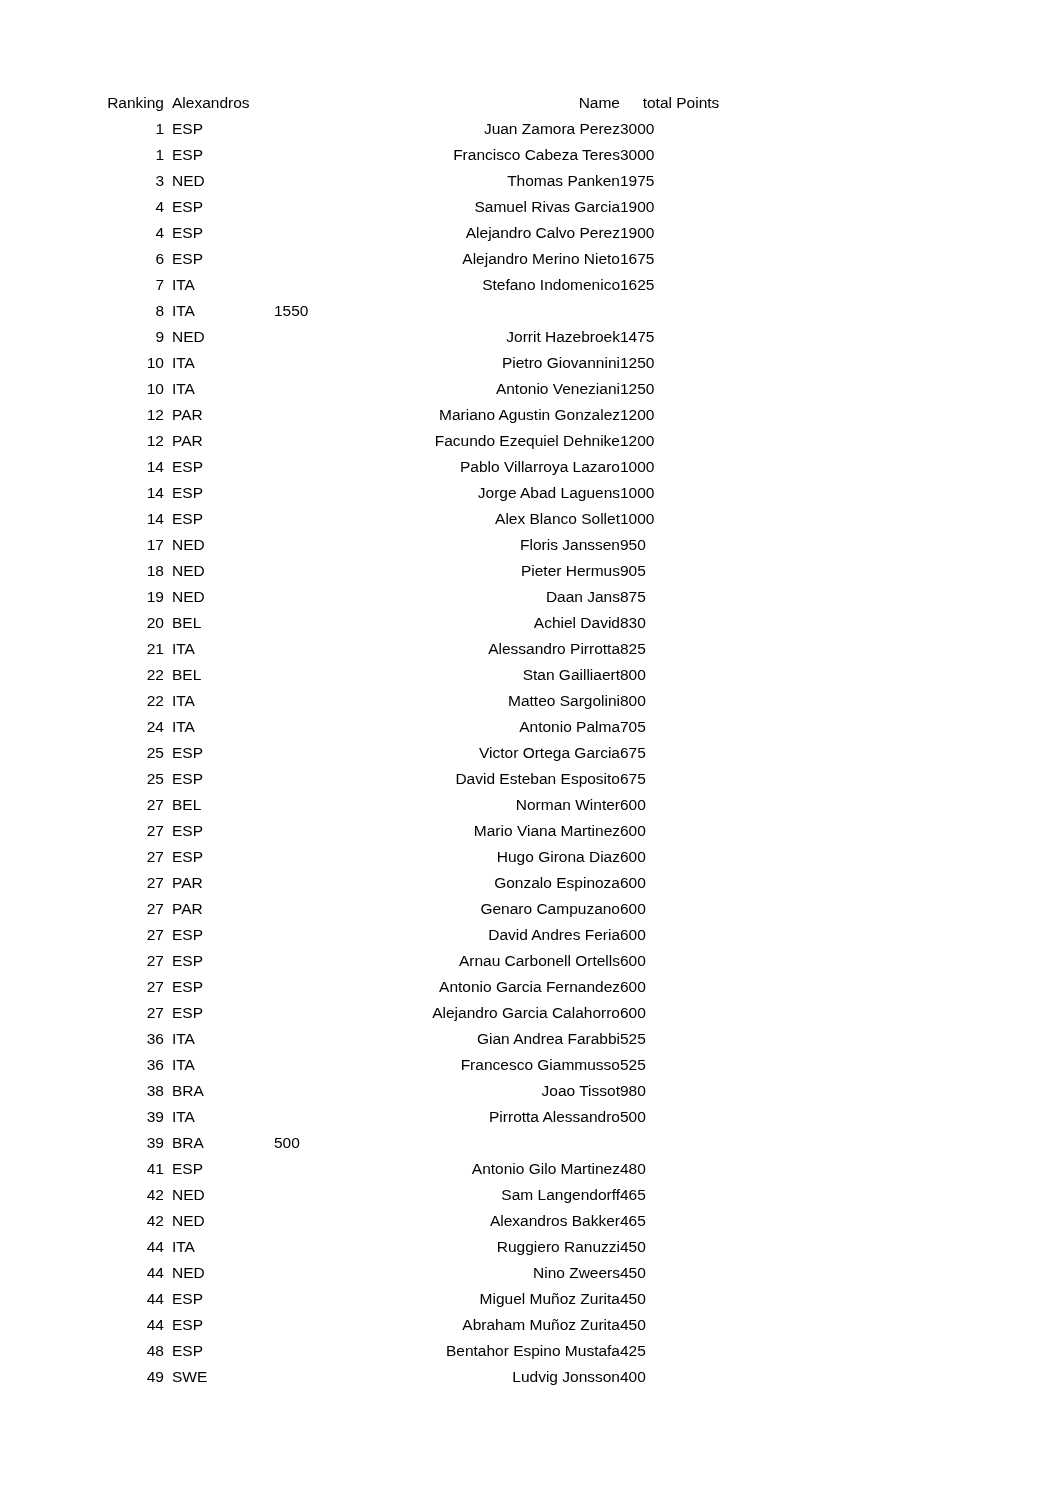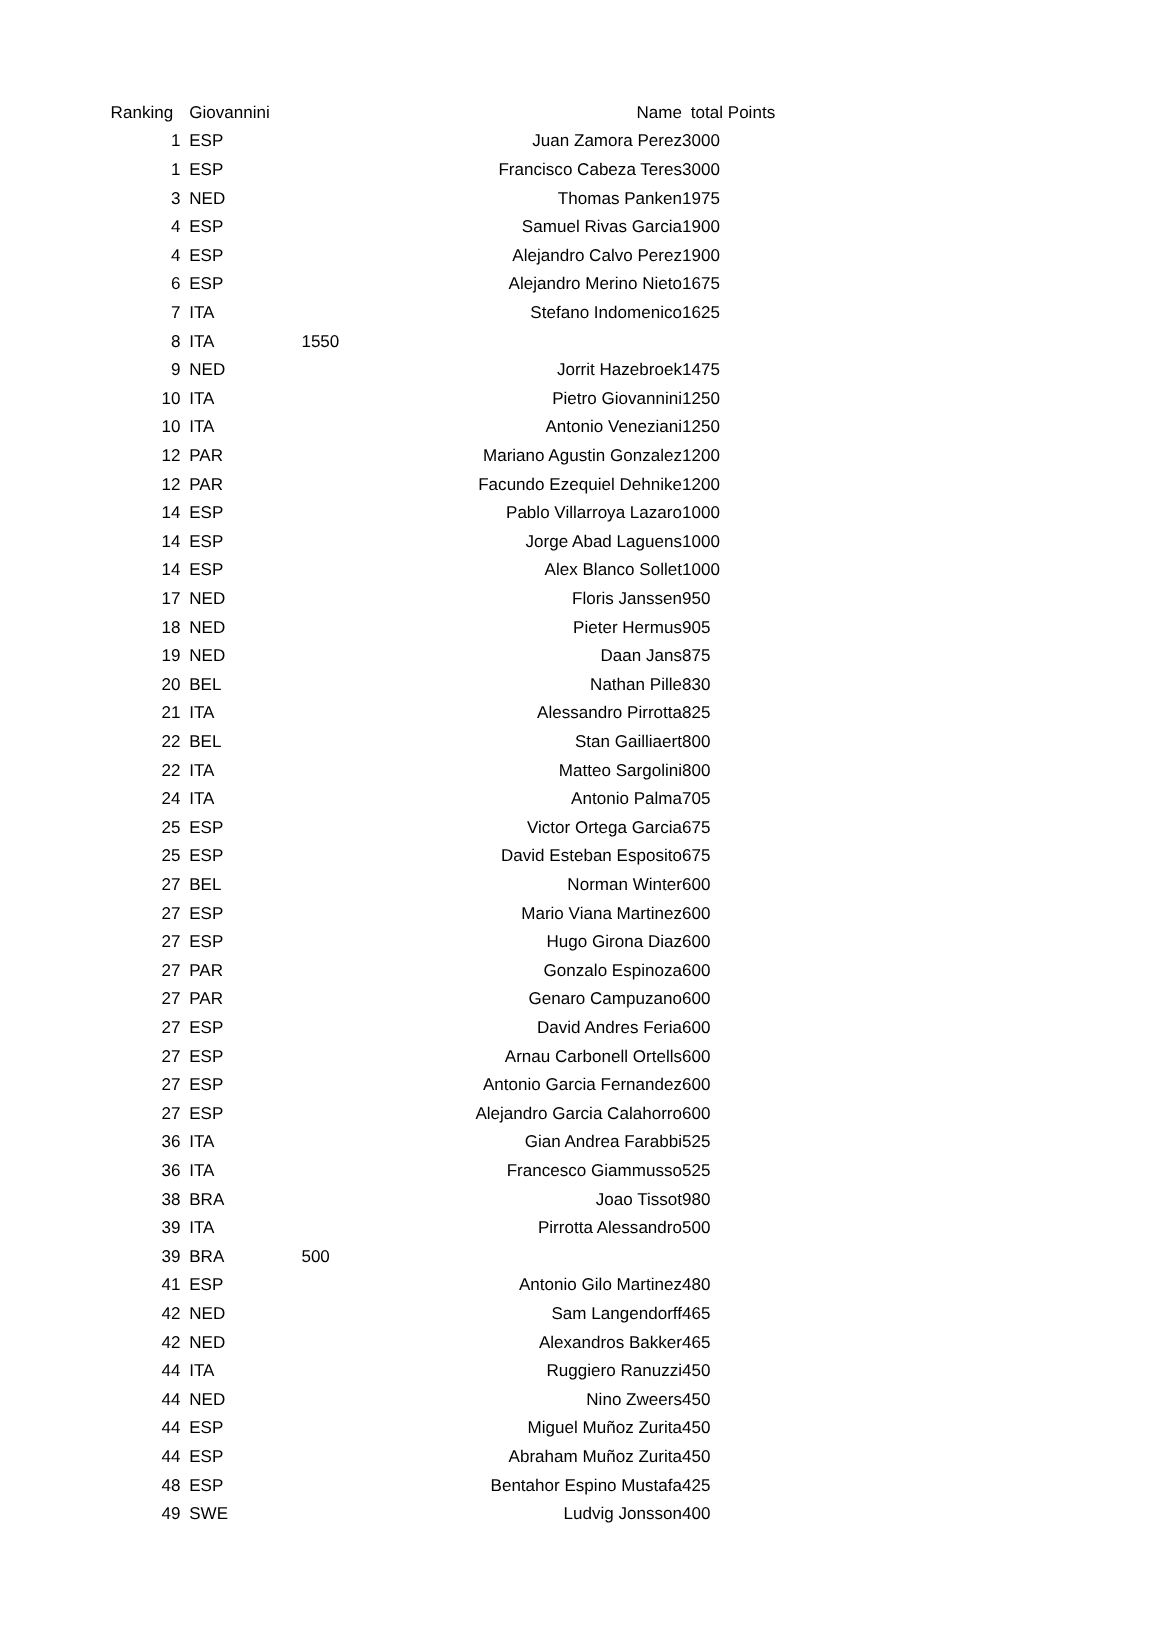--- a/index.html
+++ b/index.html
@@ -25,30 +25,30 @@
     grid-template-columns: 70px 110px 346px 114px;
     line-height: 26px;
     font-size: 15.5px;
     white-space: nowrap;
   }
   .cell { overflow: visible; }
   .col-ranking     { text-align: right; }
   .col-nationality { text-align: left; padding-left: 8px; }
   .col-name        { text-align: right; padding-left: 8px; }
   .col-points      { text-align: left; }
-  .header-row .col-ranking { text-align: center; }
-  .header-row .col-points  { text-align: left; padding-left: 8px; }
+  .header-row .col-ranking { text-align: right; }
+  .header-row .col-points  { text-align: center; padding-left: 8px; }
 </style>
 </head>
 <body>
 
 <div class="sheet">
   <div class="row header-row">
     <div class="cell col-ranking">Ranking</div>
-    <div class="cell col-nationality">Giovannini</div>
+    <div class="cell col-nationality">Alexandros</div>
     <div class="cell col-name">Name</div>
     <div class="cell col-points">total Points</div>
   </div>
   <div>
       <div class="row">
         <div class="cell col-ranking">1</div>
         <div class="cell col-nationality">ESP</div>
         <div class="cell col-name">Juan Zamora Perez</div>
         <div class="cell col-points">3000</div>
       </div>
@@ -155,21 +155,21 @@
       </div>
       <div class="row">
         <div class="cell col-ranking">19</div>
         <div class="cell col-nationality">NED</div>
         <div class="cell col-name">Daan Jans</div>
         <div class="cell col-points">875</div>
       </div>
       <div class="row">
         <div class="cell col-ranking">20</div>
         <div class="cell col-nationality">BEL</div>
-        <div class="cell col-name">Nathan Pille</div>
+        <div class="cell col-name">Achiel David</div>
         <div class="cell col-points">830</div>
       </div>
       <div class="row">
         <div class="cell col-ranking">21</div>
         <div class="cell col-nationality">ITA</div>
         <div class="cell col-name">Alessandro Pirrotta</div>
         <div class="cell col-points">825</div>
       </div>
       <div class="row">
         <div class="cell col-ranking">22</div>

